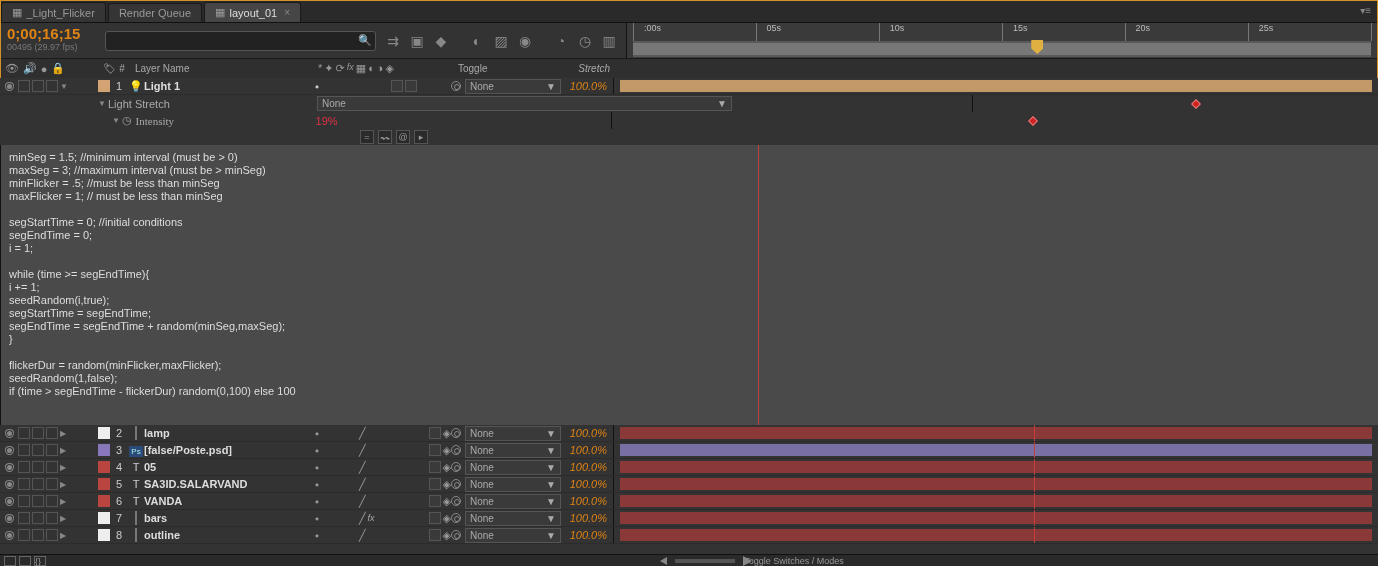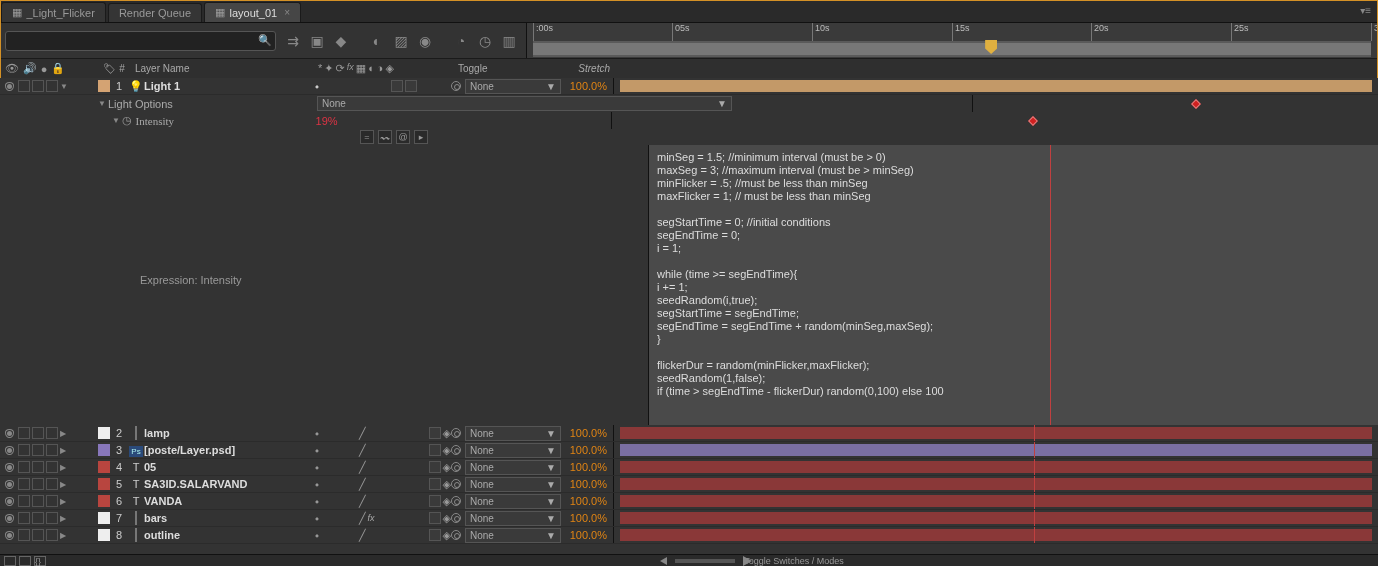--- a/index.html
+++ b/index.html
@@ -15,21 +15,21 @@
   .time-block { width: 100px; padding: 2px 6px; }
   .timecode { color: #e08414; font-size: 15px; font-weight: bold; }
   .framerate { color: #777; font-size: 9px; }
   .search-box { width: 275px; display: flex; align-items: center; padding: 4px; }
   .search-input { flex: 1; height: 20px; background: #222; border: 1px solid #555; border-radius: 3px; padding: 0 4px; color: #aaa; font-size: 11px; }
   .header-icons { display: flex; align-items: center; gap: 6px; padding: 0 8px; }
   .hi { width: 18px; height: 18px; color: #888; display:flex; align-items:center; justify-content:center; font-size:14px; }
   
   .timeline-header { flex: 1; position: relative; background: #3a3a3a; border-left: 1px solid #111; }
   .ruler { position: absolute; top: 0; left: 6px; right: 6px; height: 18px; }
-  .ruler-tick { position: absolute; top: 0; height: 100%; border-left: 1px solid #777; color: #bbb; font-size: 9px; padding-left: 2px; }
+  .ruler-tick { position: absolute; top: 0; height: 100%; border-left: 1px solid #777; color: #bbb; font-size: 9px; padding-left: 10px; }
   .work-area { position:absolute; top:18px; left:6px; right:6px; height:16px; background:#5a5a5a; }
   .work-area-strip { position:absolute; top:2px; bottom:2px; left:0; right:0; background:#777; }
   .playhead-head { position:absolute; top:17px; width:12px; height:14px; background:#e0b040; transform:translateX(-50%); clip-path: polygon(0 0,100% 0,100% 60%,50% 100%,0 60%); }
   
   .column-header { display: flex; height: 20px; background: #2f2f2f; border-bottom: 1px solid #111; align-items: center; }
   .ch-av { width: 98px; display:flex; gap:4px; padding-left:4px; align-items:center; }
   .ch-col { padding: 0 4px; color: #aaa; font-size: 10px; }
   .ch-num { width: 18px; text-align:center; }
   .ch-name { width: 183px; }
   .ch-switches { width: 140px; display:flex; gap:2px; padding-left:4px; }
@@ -47,21 +47,21 @@
   .box { width:12px; height:12px; border:1px solid #555; }
   .twirl { width:8px; color:#888; font-size:8px; margin-right:2px; cursor:pointer; }
   .color-chip { width:12px; height:12px; }
   .num-cell { width:18px; text-align:center; color:#ccc; }
   .icon-cell { width:16px; text-align:center; }
   .name-cell { width:167px; font-weight:bold; color:#ddd; }
   .switches-cell { width:140px; display:flex; gap:2px; padding-left:4px; align-items:center; }
   .sw { width:12px; height:12px; border:1px solid #555; background:#3a3a3a; }
   .parent-cell { width:110px; display:flex; align-items:center; gap:4px; }
   .parent-dd { flex:1; height:15px; background:#3a3a3a; border:1px solid #555; color:#aaa; font-size:10px; padding:0 4px; display:flex; align-items:center; justify-content:space-between; }
-  .stretch-cell { width:52px; text-align:right; color:#e08414; padding-right:6px; }
+  .stretch-cell { width:52px; text-align:right; color:#e08414; padding-right:6px;font-style:italic; }
   .tl-cell { flex:1; position:relative; height:100%; border-left:1px solid #111; }
   .bar { position:absolute; top:2px; bottom:2px; left:6px; right:6px; }
   
   .prop-row { display: flex; height: 17px; align-items: center; }
   .prop-indent { width:98px; }
   .prop-name { color:#aaa; }
   
   .expr-area { display:flex; height:280px; }
   .expr-left { width:648px; display:flex; flex-direction:column; padding-left:140px; padding-top:4px; }
   .expr-label { color:#999; margin-top:125px; }
@@ -100,20 +100,24 @@
     </div>
   <div class="tab active">
       <span class="mini-icon">▦</span>
       <span>layout_01</span>
       <span class="close">×</span>
     </div>
   <div class="panel-menu">▾≡</div>
 </div>
 
 <div class="header-row">
+  <div class="time-block">
+    <div class="timecode">0;00;16;15</div>
+    <div class="framerate">00495 (29.97 fps)</div>
+  </div>
   <div class="search-box">
     <input class="search-input" value="" placeholder="" style="">
     <span class="mini-icon" style="margin-left:-18px;">🔍</span>
   </div>
   <div class="header-icons">
     <span class="hi">⇉</span>
     <span class="hi">▣</span>
     <span class="hi">◆</span>
     <span class="hi" style="width:6px;"></span>
     <span class="hi">◐</span>
@@ -195,21 +199,21 @@
       </div>
     <div class="stretch-cell">100.0%</div>
     <div class="tl-cell">
         <div class="bar bar-peach"></div>
       </div>
   </div>
 
   <div class="prop-row">
     <div class="prop-indent"></div>
     <span class="twirl">▼</span>
-    <span class="prop-name" style="width:209px;">Light Options</span>
+    <span class="prop-name" style="width:209px;">Light Stretch</span>
     <div class="parent-dd" style="width:70px;">
         <span>None</span>
         <span>▼</span>
       </div>
     <div style="flex:1;border-left:1px solid #111;margin-left:240px;position:relative;height:100%;">
       <div class="key-mark" style="left:55%;top:50%;"></div>
     </div>
   </div>
 
   <div class="prop-row">
@@ -228,23 +232,20 @@
     <div style="width:360px;"></div>
     <div class="expr-toolbar" style="margin:0;">
       <div class="et">=</div>
       <div class="et">〰</div>
       <div class="et">@</div>
       <div class="et">▸</div>
     </div>
   </div>
 
   <div class="expr-area">
-    <div class="expr-left">
-      <div class="expr-label">Expression: Intensity</div>
-    </div>
     <div class="expr-right"><span>minSeg = 1.5; //minimum interval (must be &gt; 0)
 maxSeg = 3; //maximum interval (must be &gt; minSeg)
 minFlicker = .5; //must be less than minSeg
 maxFlicker = 1; // must be less than minSeg
 
 segStartTime = 0; //initial conditions
 segEndTime = 0;
 i = 1;
 
 while (time &gt;= segEndTime){
@@ -298,21 +299,21 @@
    <div class="av-cell">
           <div class="eye"></div>
           <div class="box"></div>
           <div class="box"></div>
           <div class="box"></div>
           <span class="twirl">▶</span>
         </div>
    <div class="color-chip c-purple"></div>
    <div class="num-cell">3</div>
    <div class="icon-cell"><span style="background:#2a4a7a;color:#aee;font-size:8px;padding:1px 2px;">Ps</span></div>
-   <div class="name-cell">[poste/Layer.psd]</div>
+   <div class="name-cell">[false/Poste.psd]</div>
    <div class="switches-cell">
      <span class="mini-icon">⬩</span>
      <span style="width:36px;"></span>
      <span class="mini-icon">╱</span>
 
      <span style="flex:1;"></span>
      <span class="sw"></span>
      <span class="mini-icon">◈</span>
    </div>
    <div class="parent-cell">

